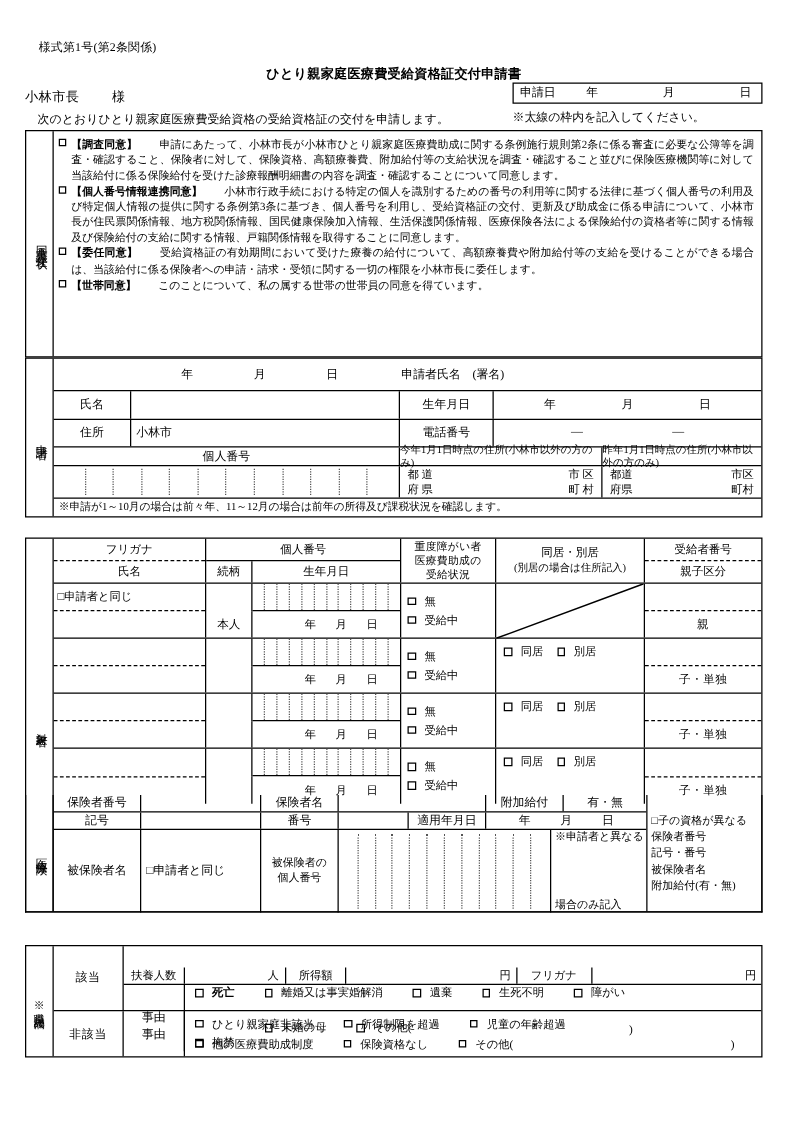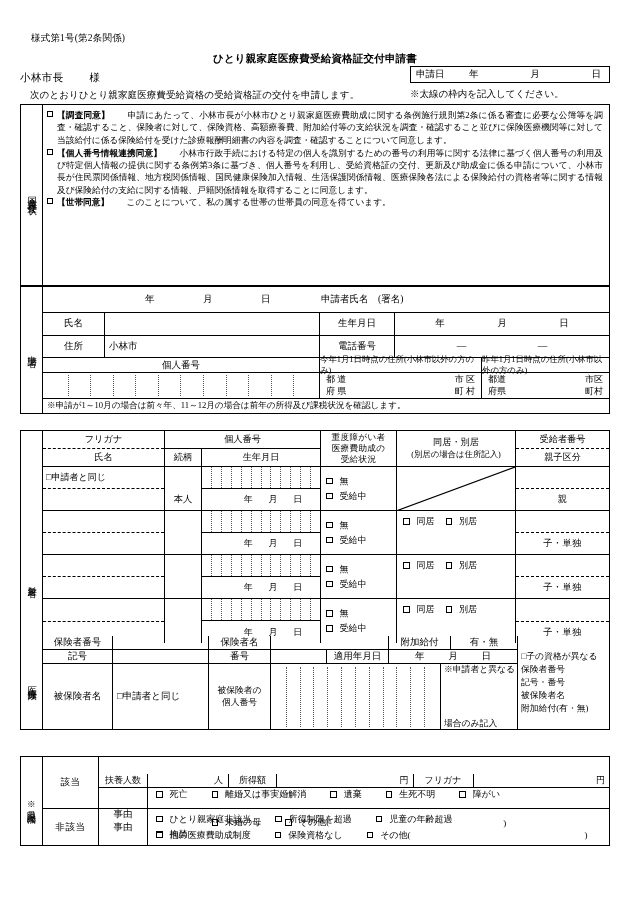--- a/index.html
+++ b/index.html
@@ -181,20 +181,24 @@
       <div class="consent-item">
         <span class="cb"><i></i></span>
         <span class="consent-text"><b>【調査同意】</b>　　<span>申請にあたって、小林市長が小林市ひとり親家庭医療費助成に関する条例施行規則第2条に係る審査に必要な公簿等を調査・確認すること、保険者に対して、保険資格、高額療養費、附加給付等の支給状況を調査・確認すること並びに保険医療機関等に対して当該給付に係る保険給付を受けた診療報酬明細書の内容を調査・確認することについて同意します。</span></span>
       </div>
 
       <div class="consent-item">
         <span class="cb"><i></i></span>
         <span class="consent-text"><b>【個人番号情報連携同意】</b>　　<span>小林市行政手続における特定の個人を識別するための番号の利用等に関する法律に基づく個人番号の利用及び特定個人情報の提供に関する条例第3条に基づき、個人番号を利用し、受給資格証の交付、更新及び助成金に係る申請について、小林市長が住民票関係情報、地方税関係情報、国民健康保険加入情報、生活保護関係情報、医療保険各法による保険給付の資格者等に関する情報及び保険給付の支給に関する情報、戸籍関係情報を取得することに同意します。</span></span>
       </div>
 
+      <div class="consent-item">
+        <span class="cb"><i></i></span>
+        <span class="consent-text"><b>【委任同意】</b>　　<span>受給資格証の有効期間において受けた療養の給付について、高額療養費や附加給付等の支給を受けることができる場合は、当該給付に係る保険者への申請・請求・受領に関する一切の権限を小林市長に委任します。</span></span>
+      </div>
 
       <div class="consent-item">
         <span class="cb"><i></i></span>
         <span class="consent-text"><b>【世帯同意】</b>　　<span>このことについて、私の属する世帯の世帯員の同意を得ています。</span></span>
       </div>
 
     </div>
   </div>
 
   <div class="block" id="applicant-block">
@@ -655,21 +659,21 @@
             <div class="v1">人</div>
             <div class="l3">所得額</div>
             <div class="v2">円</div>
             <div class="l4">フリガナ</div>
             <div class="v3">円</div>
           </div>
           <div class="st-reason">
             <div class="rk">事由</div>
             <div class="st-opts">
               <div class="st-line" id="elig-r1">
-                  <div class="o" style="margin-right: 24px;">
+                  <div class="o" style="margin-right: 24px; font-weight: bold;">
                     <i></i>
                     <span>死亡</span>
                   </div>
                   <div class="o" style="margin-right: 24px;">
                     <i></i>
                     <span>離婚又は事実婚解消</span>
                   </div>
                   <div class="o" style="margin-right: 24px;">
                     <i></i>
                     <span>遺棄</span>

